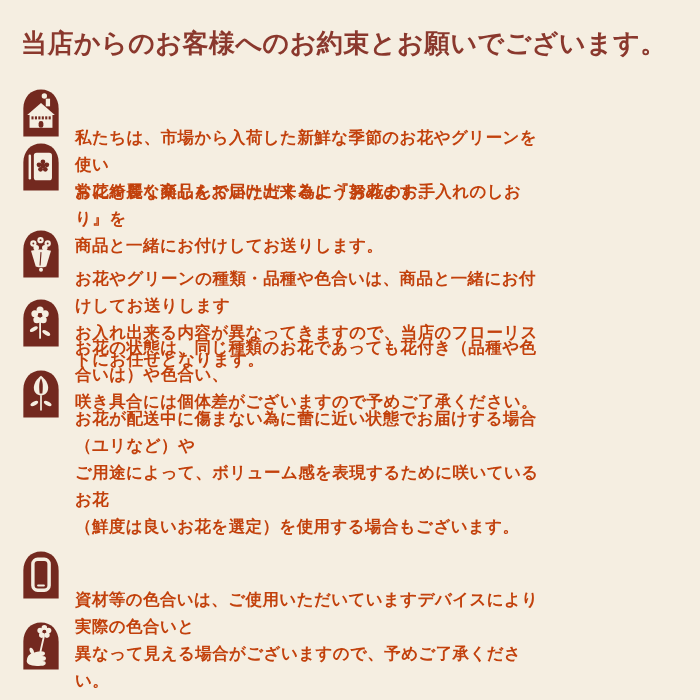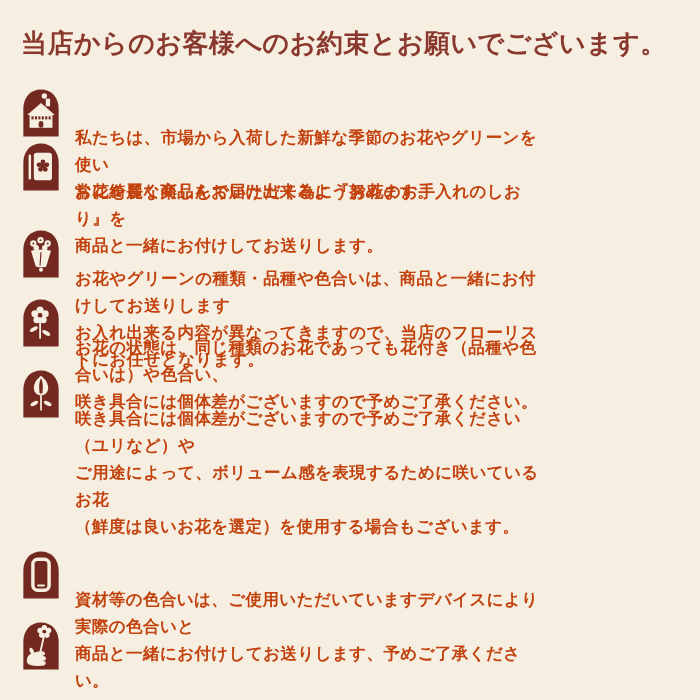--- a/index.html
+++ b/index.html
@@ -136,36 +136,36 @@
         <path class="arch" d="M22 1.5C11 1.5 3.5 9.8 3.5 21.5V50.5H40.5V21.5C40.5 9.8 33 1.5 22 1.5Z"></path>
         <g class="wht">
           <path d="M22 7 C17.5 10.5 14.5 15 14.5 19.5 C14.5 24.5 17.8 27.5 22 27.5 C26.2 27.5 29.5 24.5 29.5 19.5 C29.5 15 26.5 10.5 22 7 Z"></path>
           <rect x="21.1" y="27" width="1.8" height="16.5" rx="0.9"></rect>
           <ellipse cx="15" cy="36" rx="4.4" ry="2" transform="rotate(-28 15 36)"></ellipse>
           <ellipse cx="29" cy="36" rx="4.4" ry="2" transform="rotate(28 29 36)"></ellipse>
         </g>
         <path class="mrn" d="M22 9.5 C20.2 13 19.6 17 20.6 25.5 L23.4 25.5 C24.4 17 23.8 13 22 9.5 Z"></path>
       </svg>
     </div>
-    <div class="item-text">咲き具合には個体差がございますので予めご了承ください（ユリなど）や
+    <div class="item-text">お花が配送中に傷まない為に蕾に近い状態でお届けする場合（ユリなど）や
 ご用途によって、ボリューム感を表現するために咲いているお花
 （鮮度は良いお花を選定）を使用する場合もございます。</div>
   </div>
 
 
   <div class="item" style="top:550px">
     <div class="icon-wrap" aria-label="smartphone-icon">
       <svg viewBox="0 0 44 52">
         <path class="arch" d="M22 1.5C11 1.5 3.5 9.8 3.5 21.5V50.5H40.5V21.5C40.5 9.8 33 1.5 22 1.5Z"></path>
         <rect class="wstroke" x="13.5" y="9.5" width="17" height="32.5" rx="5" stroke-width="3.6"></rect>
         <path class="wstroke" d="M19 37 L25 37" stroke-width="2.2" stroke-linecap="round"></path>
       </svg>
     </div>
     <div class="item-text">資材等の色合いは、ご使用いただいていますデバイスにより実際の色合いと
-商品と一緒にお付けしてお送りします、予めご了承ください。</div>
+異なって見える場合がございますので、予めご了承ください。</div>
   </div>
 
   <div class="item" style="top:621px">
     <div class="icon-wrap" aria-label="hand-flower-icon">
       <svg viewBox="0 0 44 52">
         <path class="arch" d="M22 1.5C11 1.5 3.5 9.8 3.5 21.5V50.5H40.5V21.5C40.5 9.8 33 1.5 22 1.5Z"></path>
         <g class="wht">
           <circle cx="25.5" cy="6.8" r="2.9"></circle>
           <circle cx="21.1" cy="9.8" r="2.9"></circle>
           <circle cx="22.8" cy="14.6" r="2.9"></circle>

